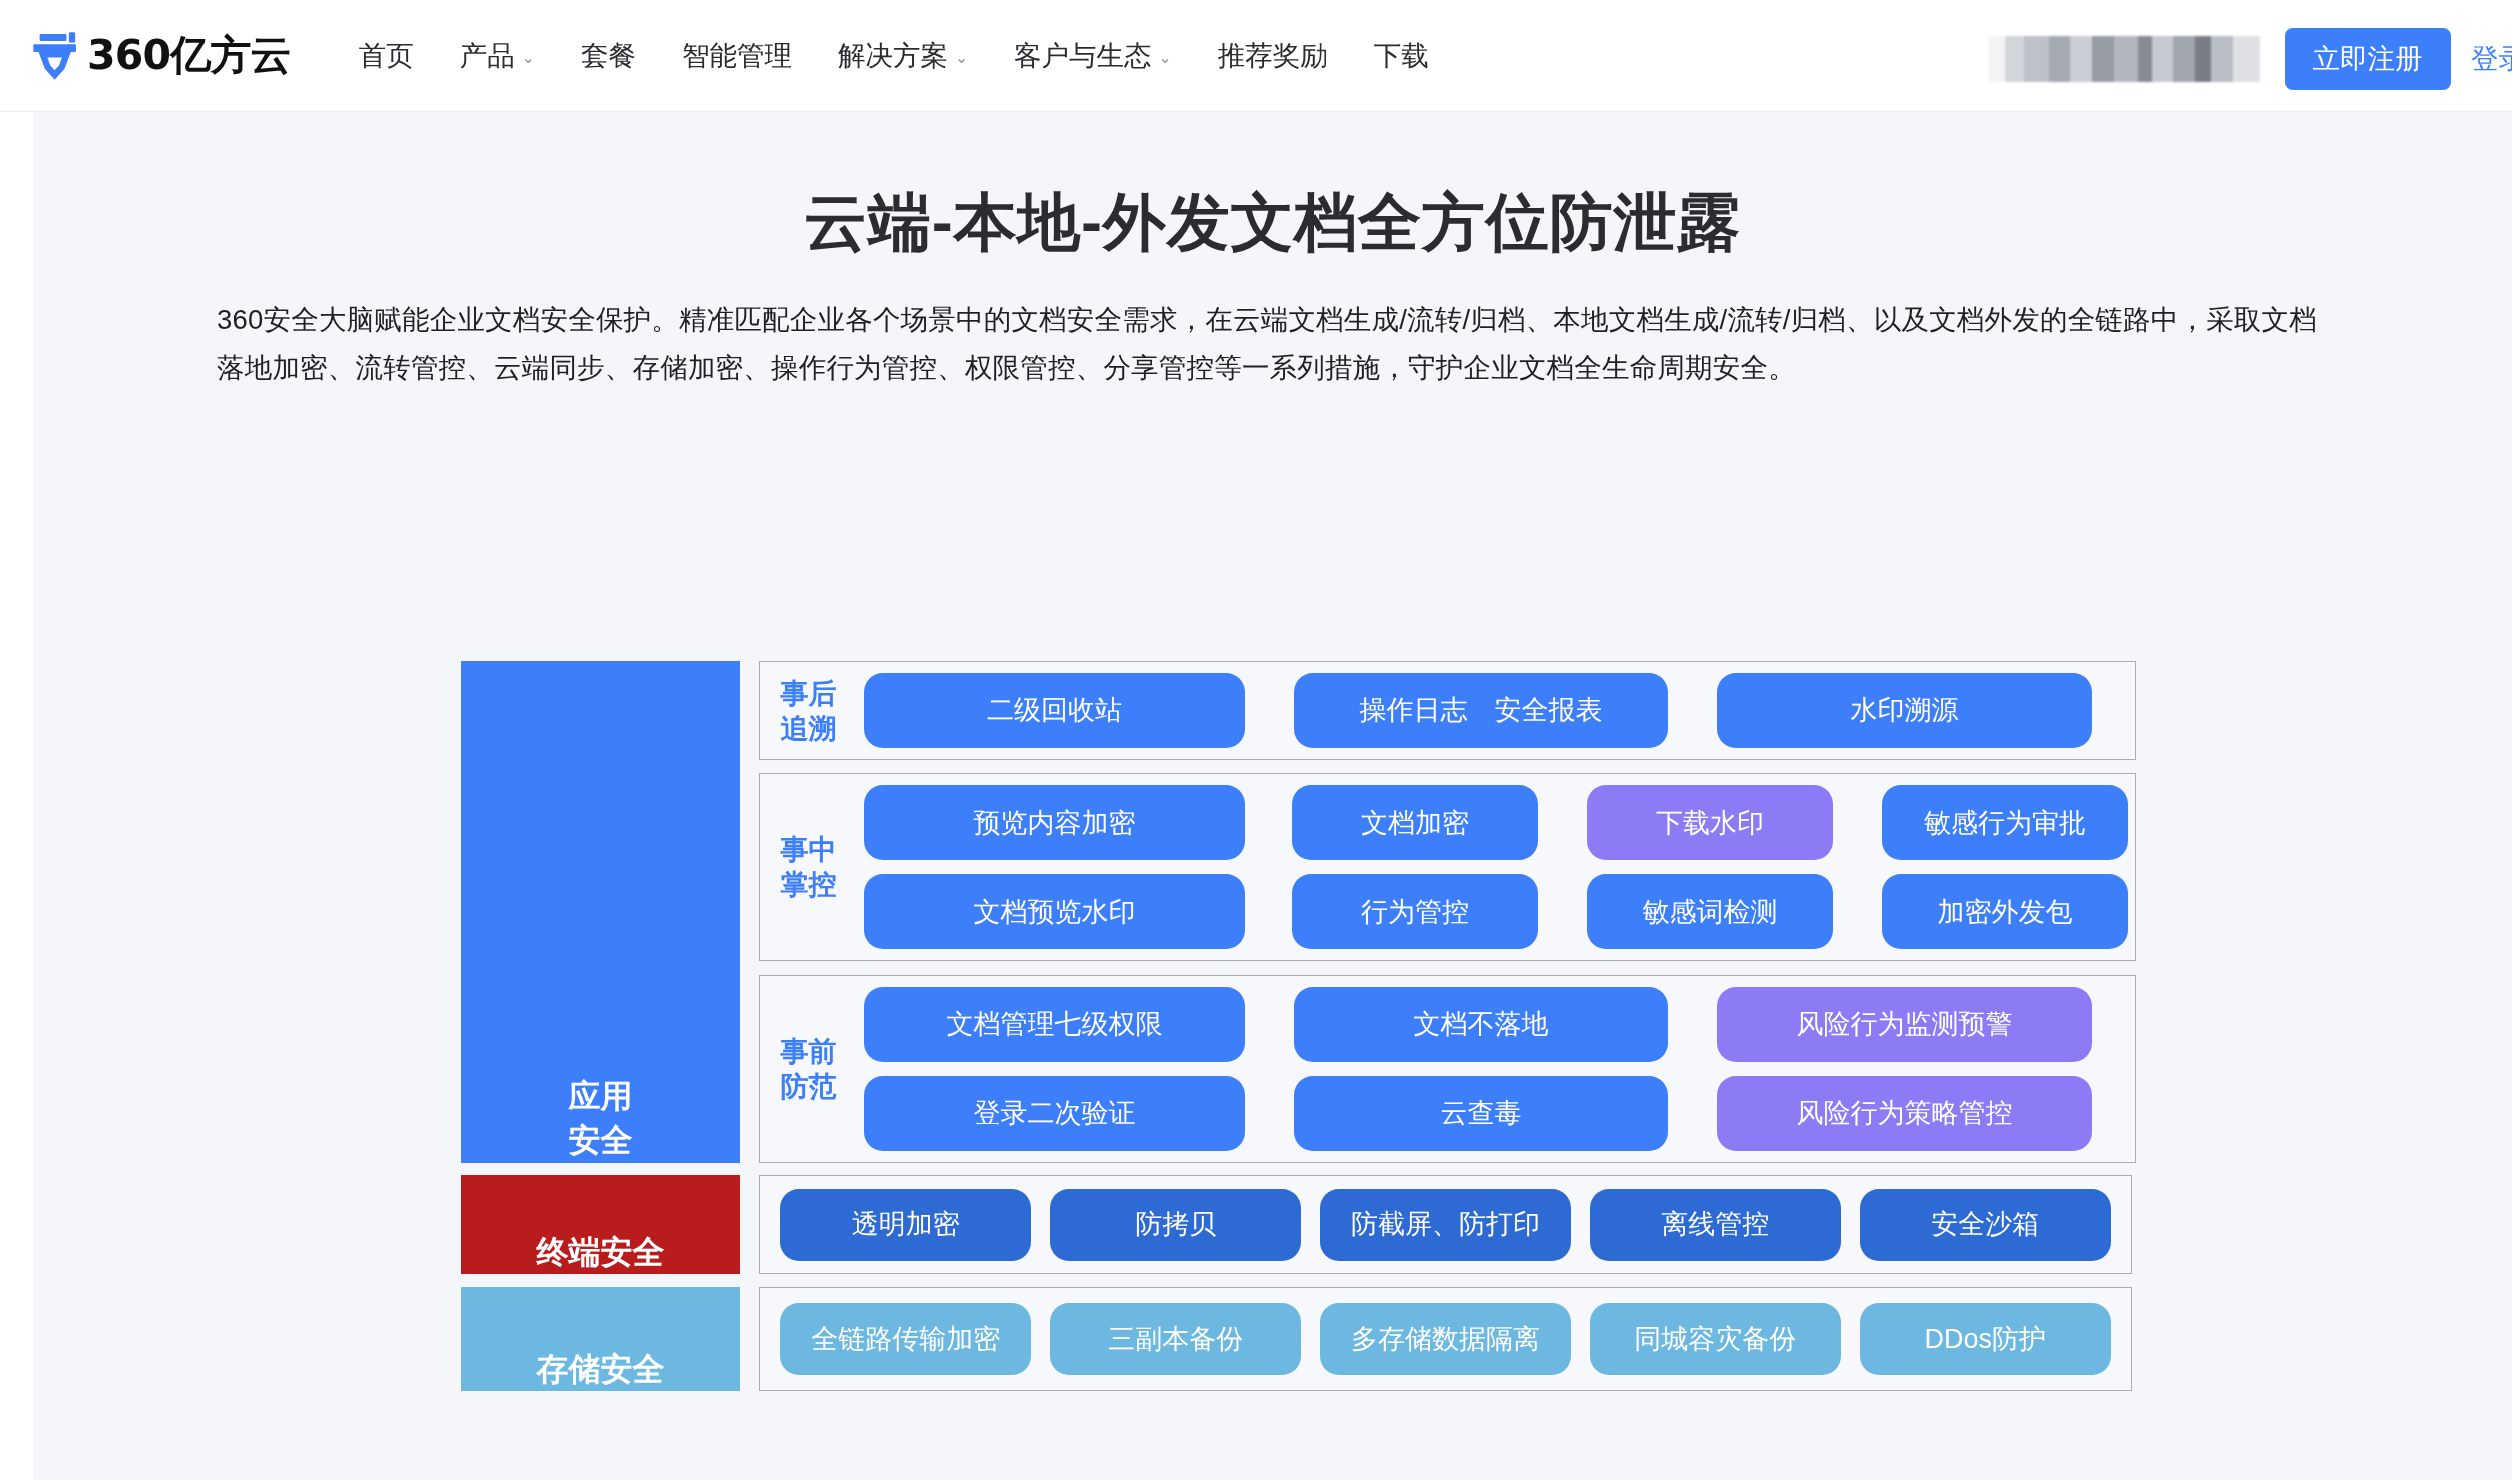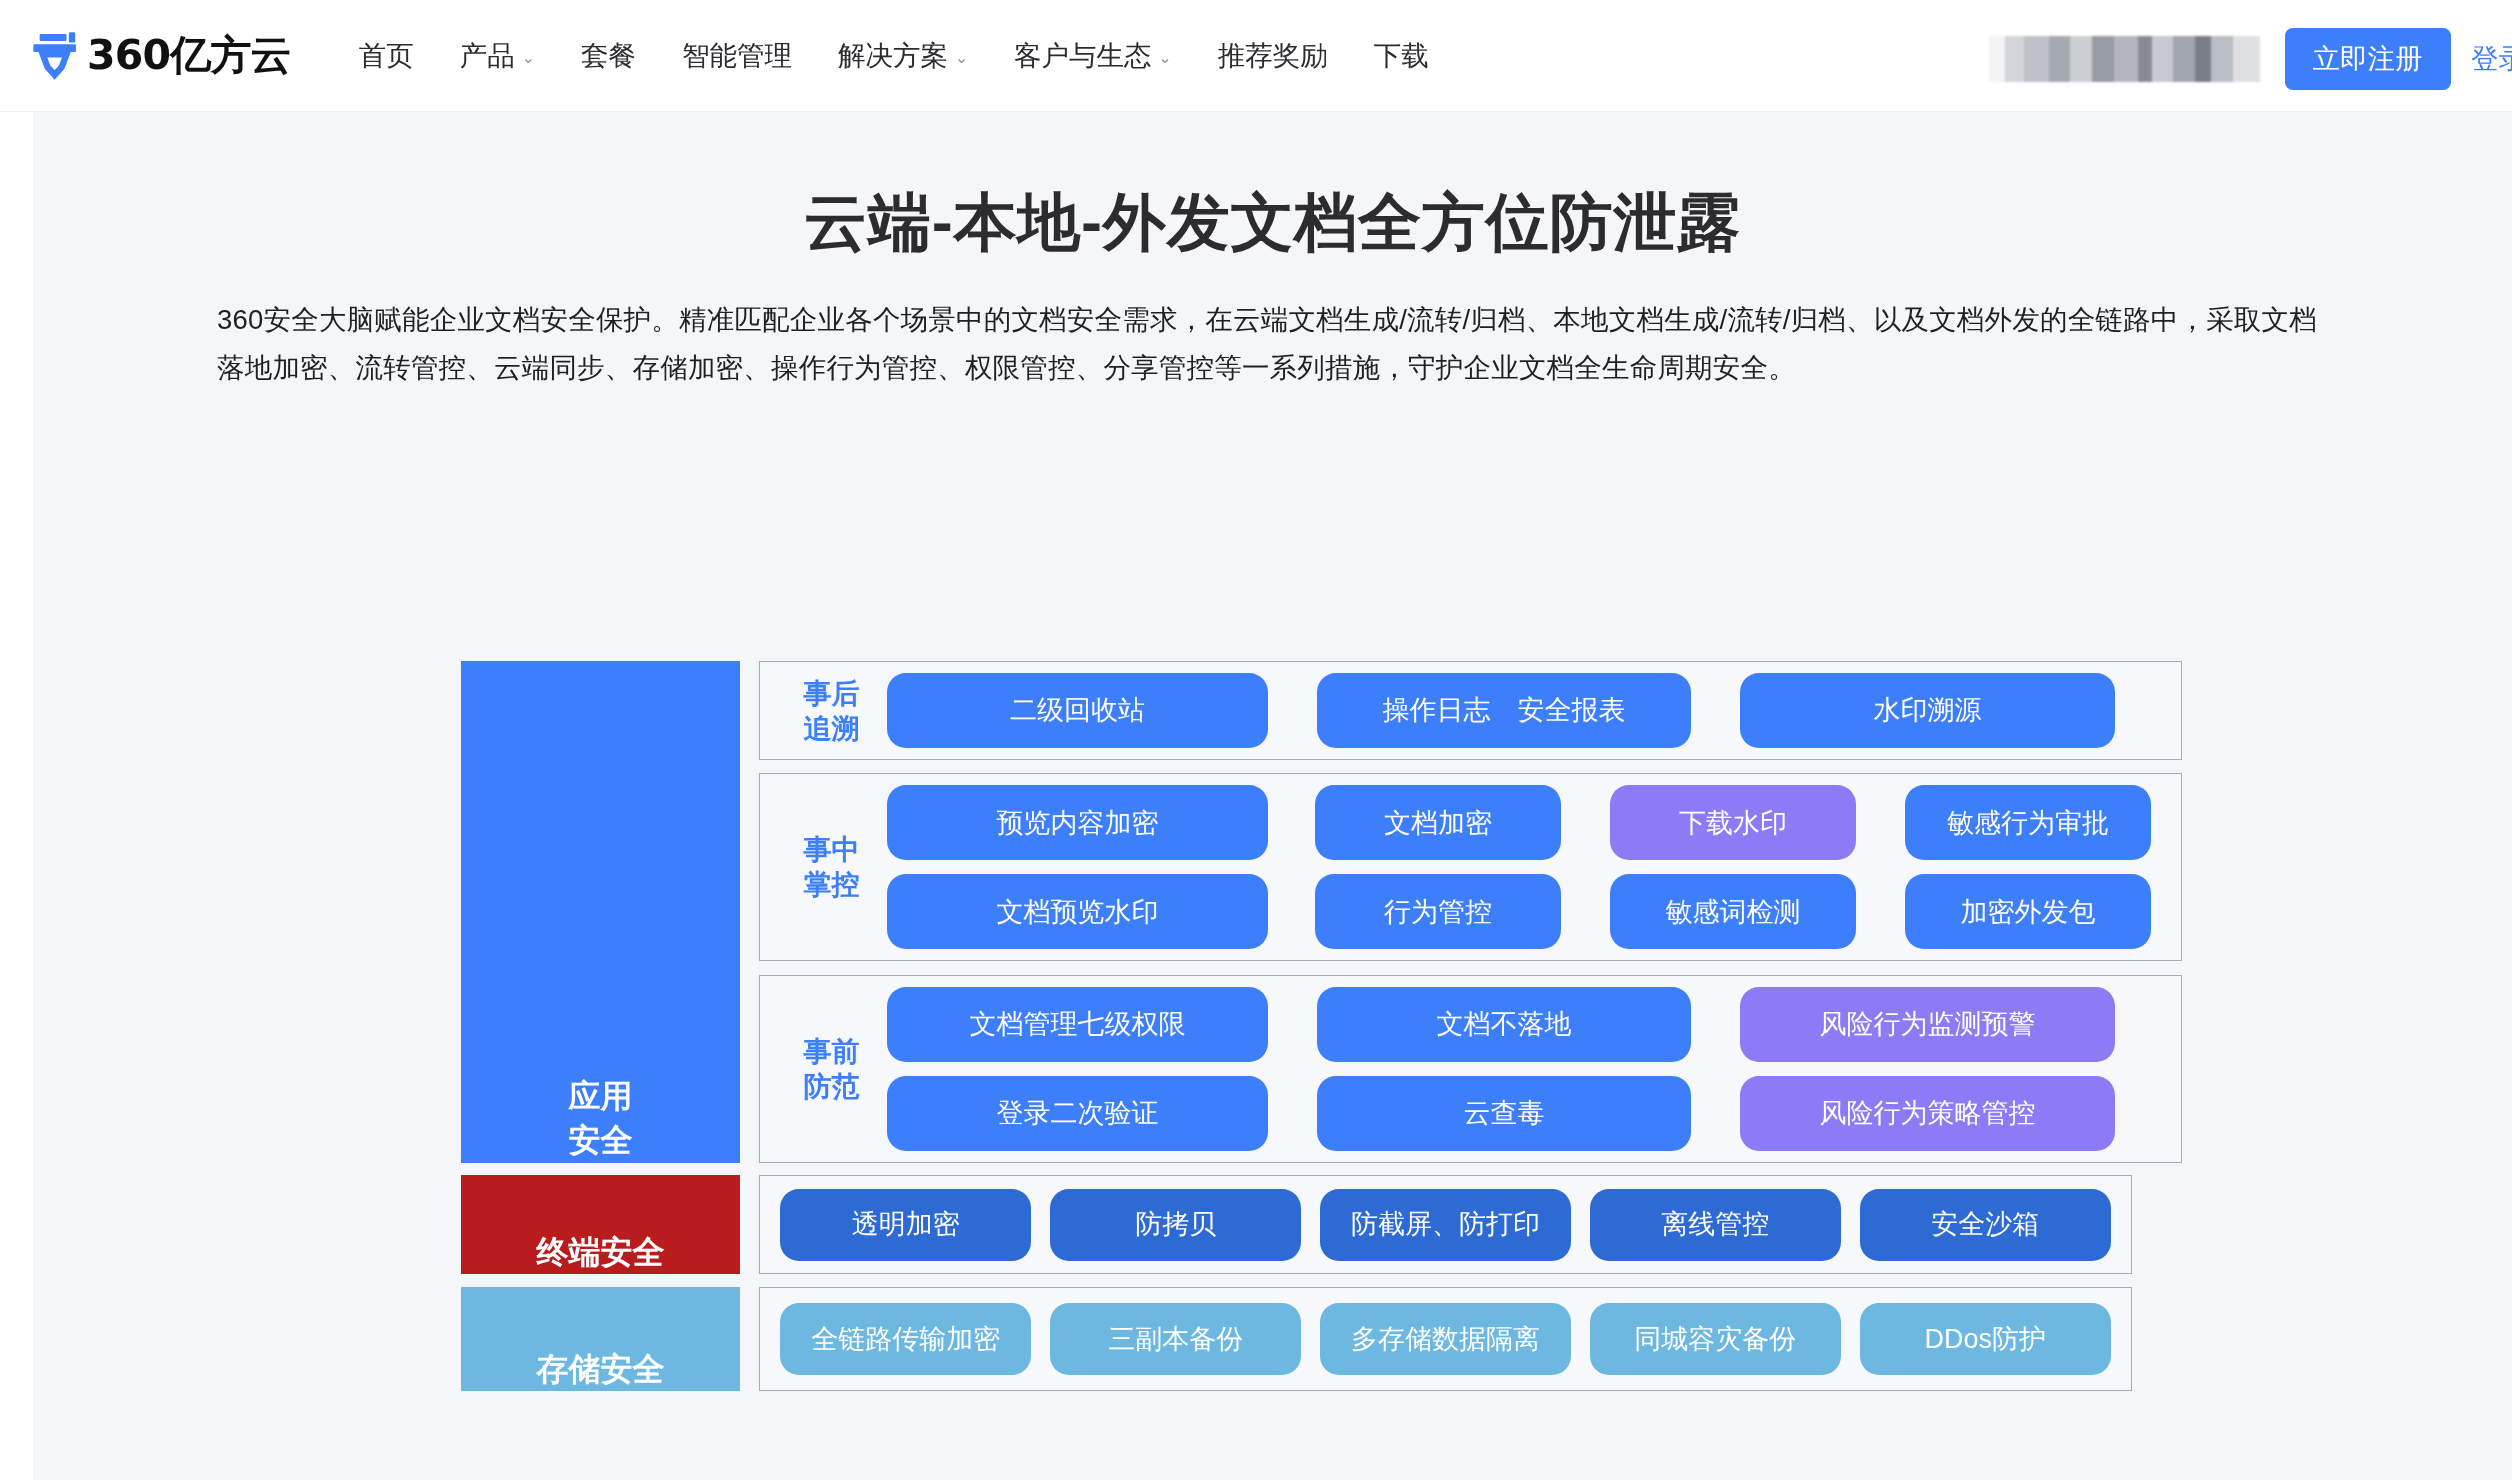--- a/index.html
+++ b/index.html
@@ -152,21 +152,21 @@
   .side-term   { background: #b91c1c; font-size: 32px; }
   .side-store  { background: #6cb8e0; font-size: 32px; }
 
   .right-col { flex: 1 1 auto; display: flex; flex-direction: column; margin-left: 19px; }
 
   .phase-box {
     border: 1.6px solid #a8acb3;
     background: #f7f8fb;
     display: flex;
     align-items: stretch;
-    padding: 11px 30px;
+    padding: 11px 7px;
     margin-bottom: 13.3px;
   }
   .phase-box:last-child { margin-bottom: 0; }
   .phase-label {
     flex: 0 0 83px;
     display: flex; align-items: center; justify-content: center;
     color: #3d7ffa;
     font-size: 28px;
     font-weight: 700;
     line-height: 1.25;

